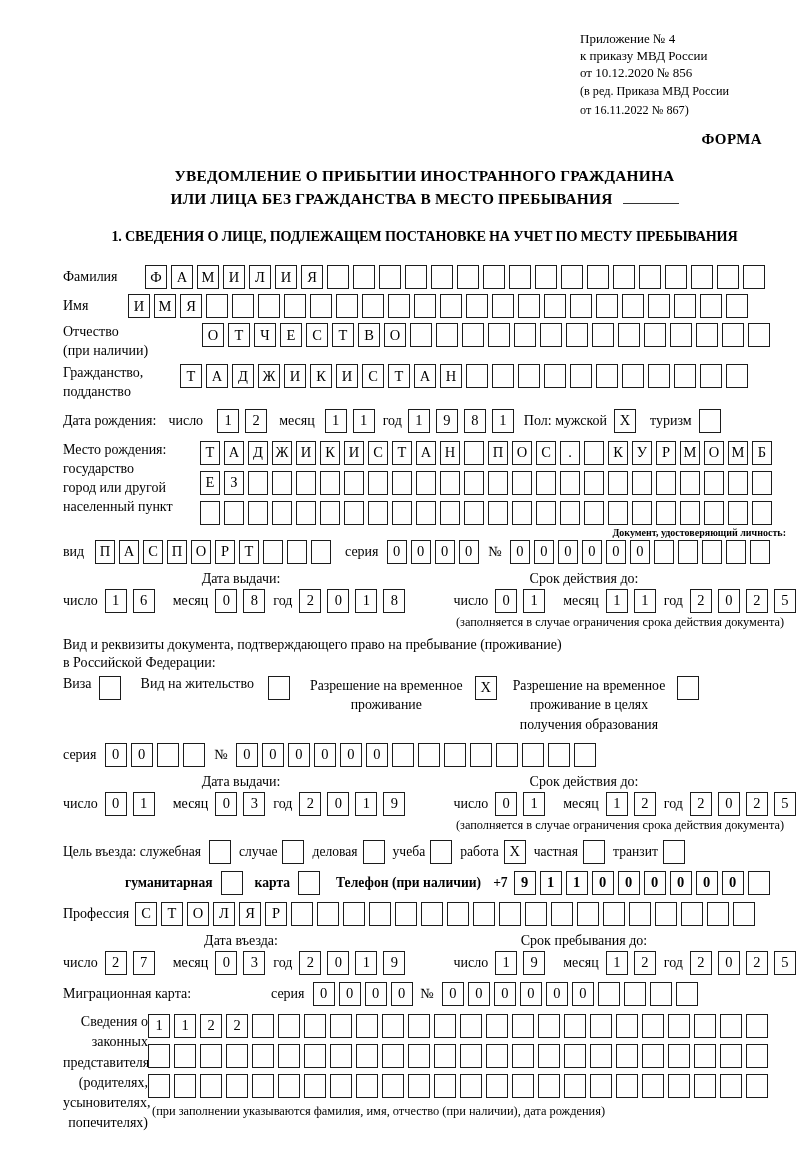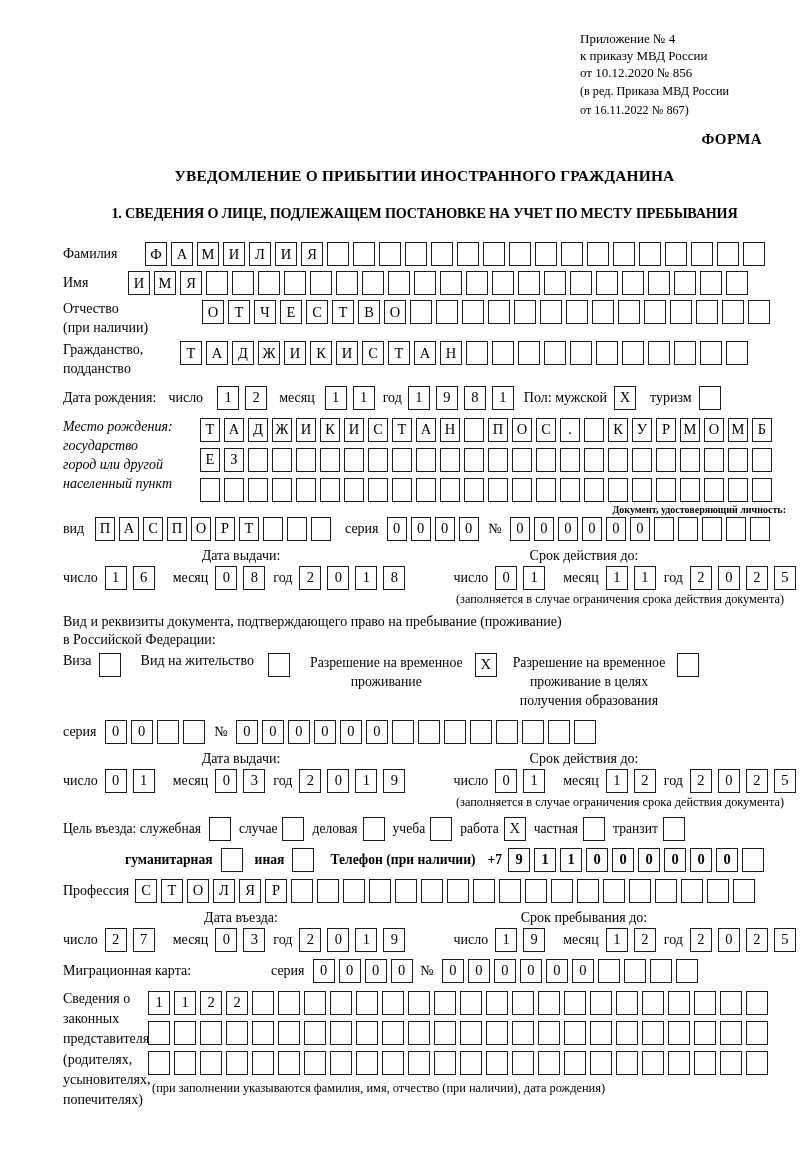--- a/index.html
+++ b/index.html
@@ -15,21 +15,21 @@
   .title-underline{display:inline-block;width:56px;border-bottom:1.7px solid #333;margin-left:10px;height:14px;}
   .section-heading{font-weight:bold;font-size:14.2px;margin-top:18px;text-align:center;white-space:nowrap;letter-spacing:-.2px;}
   .row{display:flex;align-items:center;margin-top:5px;}
   .row.top{align-items:flex-start;}
   .lbl{font-size:14px;white-space:nowrap;}
   .lbl2{font-size:13.6px;white-space:nowrap;}
   .lblcol{font-size:14px;line-height:1.35;flex:none;}
   .w65{width:65px;flex:none;}
   .w72{width:72px;flex:none;}
   .w117{width:117px;flex:none;}
-  .w137{width:137px;flex:none;font-style:italic;}
+  .w137{width:137px;flex:none;}
   .w139{width:139px;flex:none;}
   .w85{width:85px;flex:none;}
   .w150{width:150px;flex:none;}
   .cells{display:flex;flex:none;}
   .cell{
     flex:none;width:22px;height:24px;border:1.8px solid #1c1c1c;box-sizing:border-box;
     display:flex;align-items:center;justify-content:center;font-size:14.5px;background:#fff;
   }
   .cells .cell + .cell{margin-left:4px;}
   .cells-sm .cell{width:20px;}
@@ -63,20 +63,21 @@
     <div>к приказу МВД России</div>
     <div>от 10.12.2020 № 856</div>
     <div class="small">(в ред. Приказа МВД России</div>
     <div class="small">от 16.11.2022 № 867)</div>
   </div>
 
   <div class="form-label">ФОРМА</div>
 
   <div class="title">
     <div>УВЕДОМЛЕНИЕ О ПРИБЫТИИ ИНОСТРАННОГО ГРАЖДАНИНА</div>
+    <div><span>ИЛИ ЛИЦА БЕЗ ГРАЖДАНСТВА В МЕСТО ПРЕБЫВАНИЯ</span><span class="title-underline"></span></div>
   </div>
 
   <div class="section-heading">1. СВЕДЕНИЯ О ЛИЦЕ, ПОДЛЕЖАЩЕМ ПОСТАНОВКЕ НА УЧЕТ ПО МЕСТУ ПРЕБЫВАНИЯ</div>
 
   <div class="row" style="margin-top:20px;gap:17px;">
     <span class="lbl w65">Фамилия</span>
     <span class="cells">
         <span class="cell">Ф</span>
         <span class="cell">А</span>
         <span class="cell">М</span>
@@ -502,21 +503,21 @@
     <span class="cell">X</span>
     <span class="lbl2 ml8">частная</span>
     <span class="cell"></span>
     <span class="lbl2 ml8">транзит</span>
     <span class="cell"></span>
   </div>
 
   <div class="row" style="margin-top:7px;font-weight:bold;">
     <span class="lbl2" style="margin-left:62px;">гуманитарная</span>
     <span class="cell" style="margin-left:8px;"></span>
-    <span class="lbl2 ml12">иная</span>
+    <span class="lbl2 ml12">карта</span>
     <span class="cell ml8"></span>
     <span class="lbl2 ml16">Телефон (при наличии)</span>
     <span class="lbl2 ml12">+7</span>
     <span class="cells ml6">
         <span class="cell">9</span>
         <span class="cell">1</span>
         <span class="cell">1</span>
         <span class="cell">0</span>
         <span class="cell">0</span>
         <span class="cell">0</span>
@@ -620,21 +621,21 @@
         <span class="cell">0</span>
         <span class="cell">0</span>
         <span class="cell"></span>
         <span class="cell"></span>
         <span class="cell"></span>
         <span class="cell"></span>
       </span>
   </div>
 
   <div class="row top" style="margin-top:6px;">
-    <div class="lblcol w85" style="line-height:1.45;">
+    <div class="lblcol w85" style="line-height:1.45;text-align:right;">
       <div>Сведения о</div>
       <div>законных</div>
       <div>представителях</div>
       <div>(родителях,</div>
       <div>усыновителях,</div>
       <div>попечителях)</div>
     </div>
     <div>
       <div class="boxstack" style="margin-top:2px;">
         <div class="cells">

